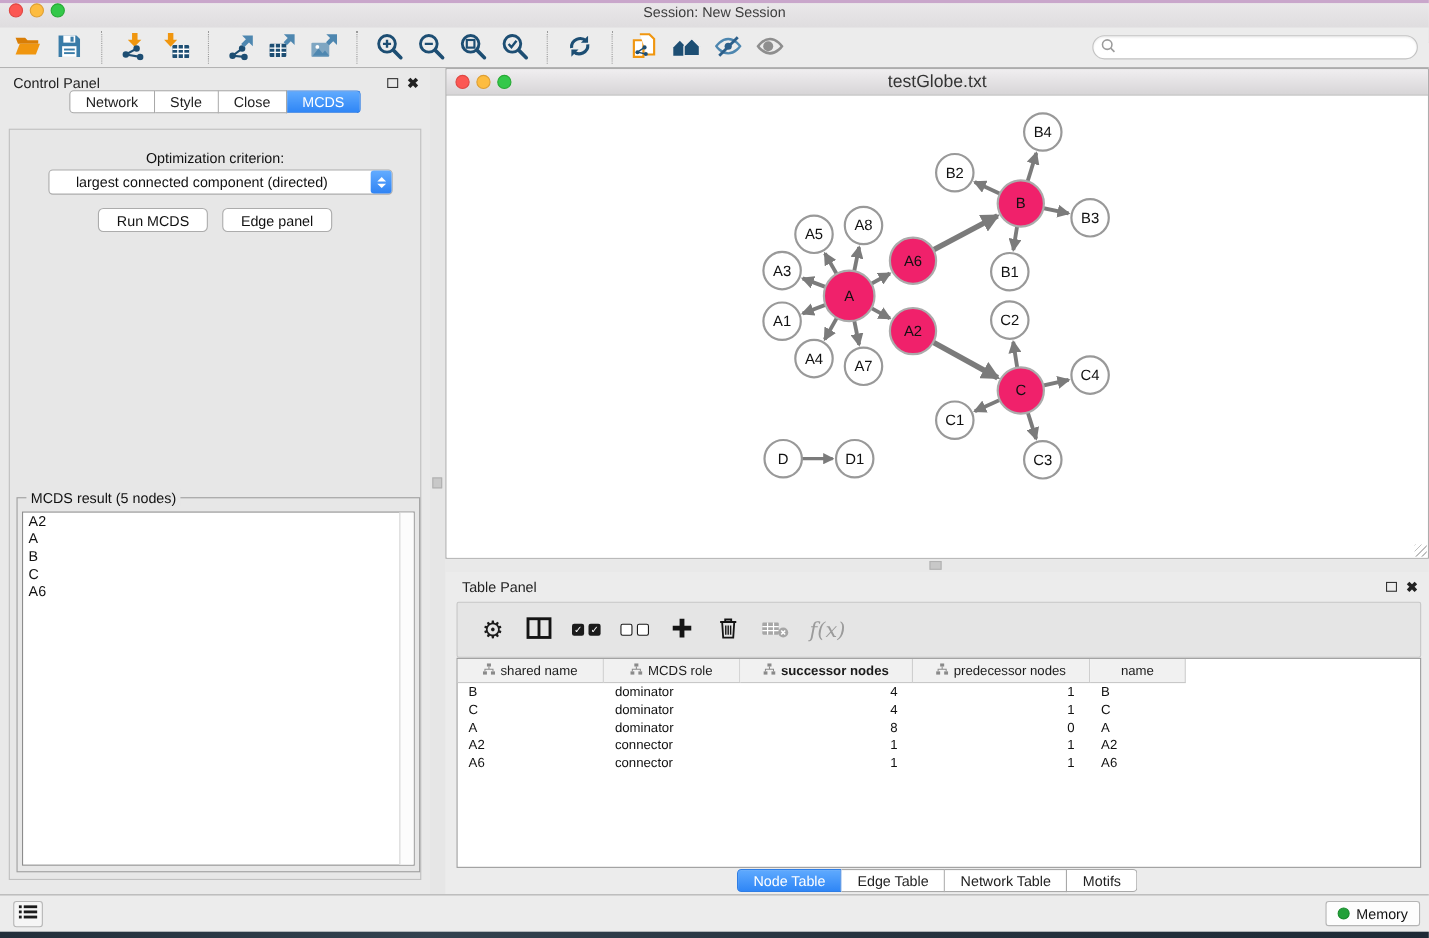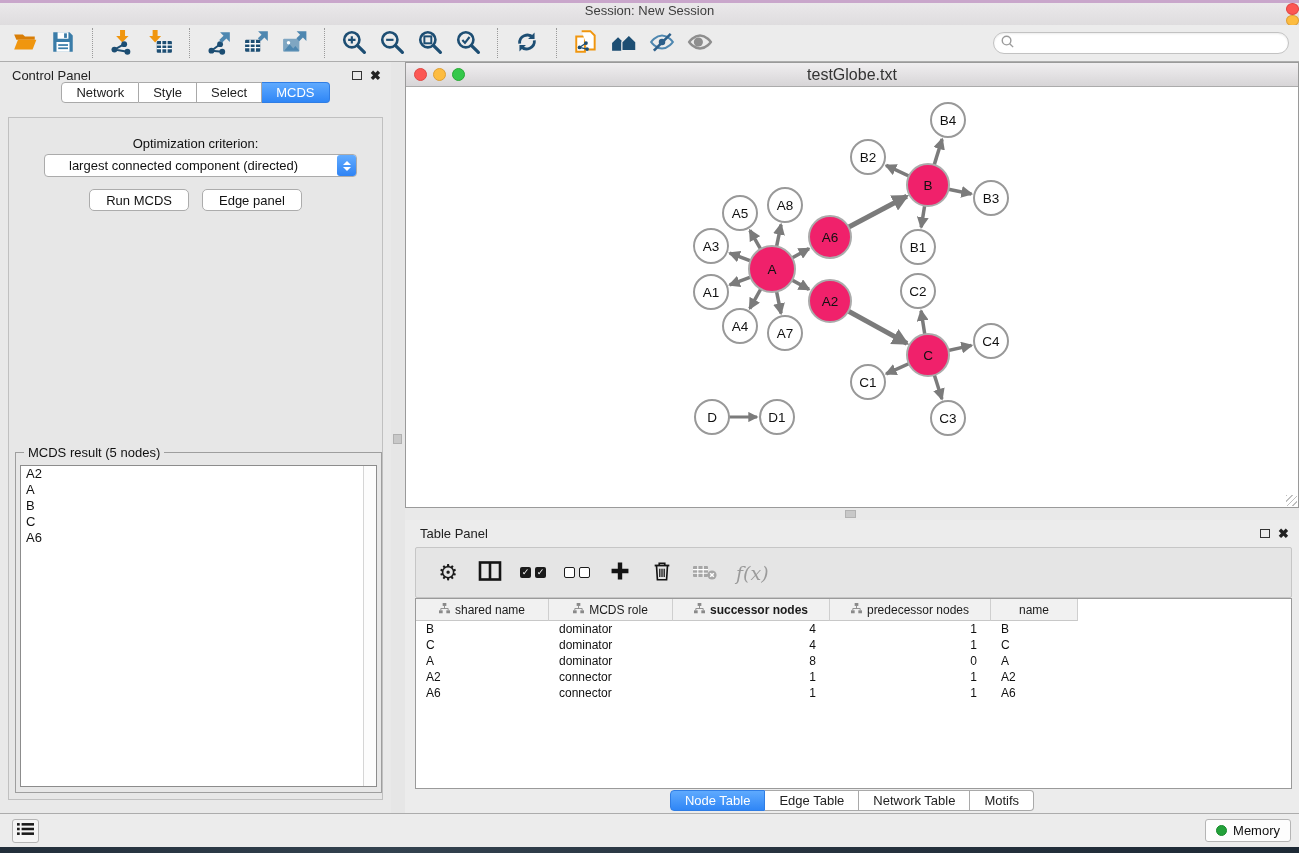--- a/index.html
+++ b/index.html
@@ -4,21 +4,21 @@
 <style>
   * { margin:0; padding:0; box-sizing:border-box; }
   html,body { width:1299px; height:853px; }
   body { font-family:"Liberation Sans", sans-serif; font-size:13px; color:#1b1b1b; }
   .app { position:relative; width:1299px; height:853px; background:#ECECEC; overflow:hidden; }
 
   
   .top-strip { position:absolute; left:0; top:0; width:100%; height:3px; background:#C9A6CB; }
   .titlebar { position:absolute; left:0; top:3px; width:100%; height:36px;
     background:linear-gradient(#EAE8EA,#D8D6D8); border-bottom:1px solid #BFBDBF;
-    display:flex; align-items:flex-end;flex-direction:column; }
+    display:flex; align-items:flex-start; }
   .tl { width:13px; height:13px; border-radius:50%; margin-left:6px; }
   .tl.red { background:#FC5753; border:1px solid #DF4744; margin-left:8px; }
   .tl.yellow { background:#FDBC40; border:1px solid #DE9F34; }
   .tl.green { background:#34C84A; border:1px solid #27AA35; }
   .titlebar .title { position:absolute; left:0; right:0; text-align:center; color:#3d3d3d; font-size:13px; }
 
   
   .toolbar { position:absolute; left:0; top:25px; width:100%; height:37px; background:#ECECEC;
     border-bottom:1px solid #ADADAD; display:flex; align-items:center; padding-left:6px; }
   .tbtn { width:38px; height:32px; display:flex; align-items:center; justify-content:center; }
@@ -296,21 +296,21 @@
     <div class="panel-head">
       <span class="ph-title">Control Panel</span>
       <span class="ph-icons">
         <span class="float-ico"></span>
         <span class="close-ico">✖</span>
       </span>
     </div>
     <div class="cp-tabs">
         <span class="tab">Network</span>
         <span class="tab">Style</span>
-        <span class="tab">Select</span>
+        <span class="tab">Close</span>
         <span class="tab sel">MCDS</span>
       </div>
     <div class="cp-content">
       <div class="opt-label">Optimization criterion:</div>
       <div class="cp-select">
         <span class="val">largest connected component (directed)</span>
         <span class="stepper">
             <span class="up"></span>
             <span class="dn"></span>
           </span>

